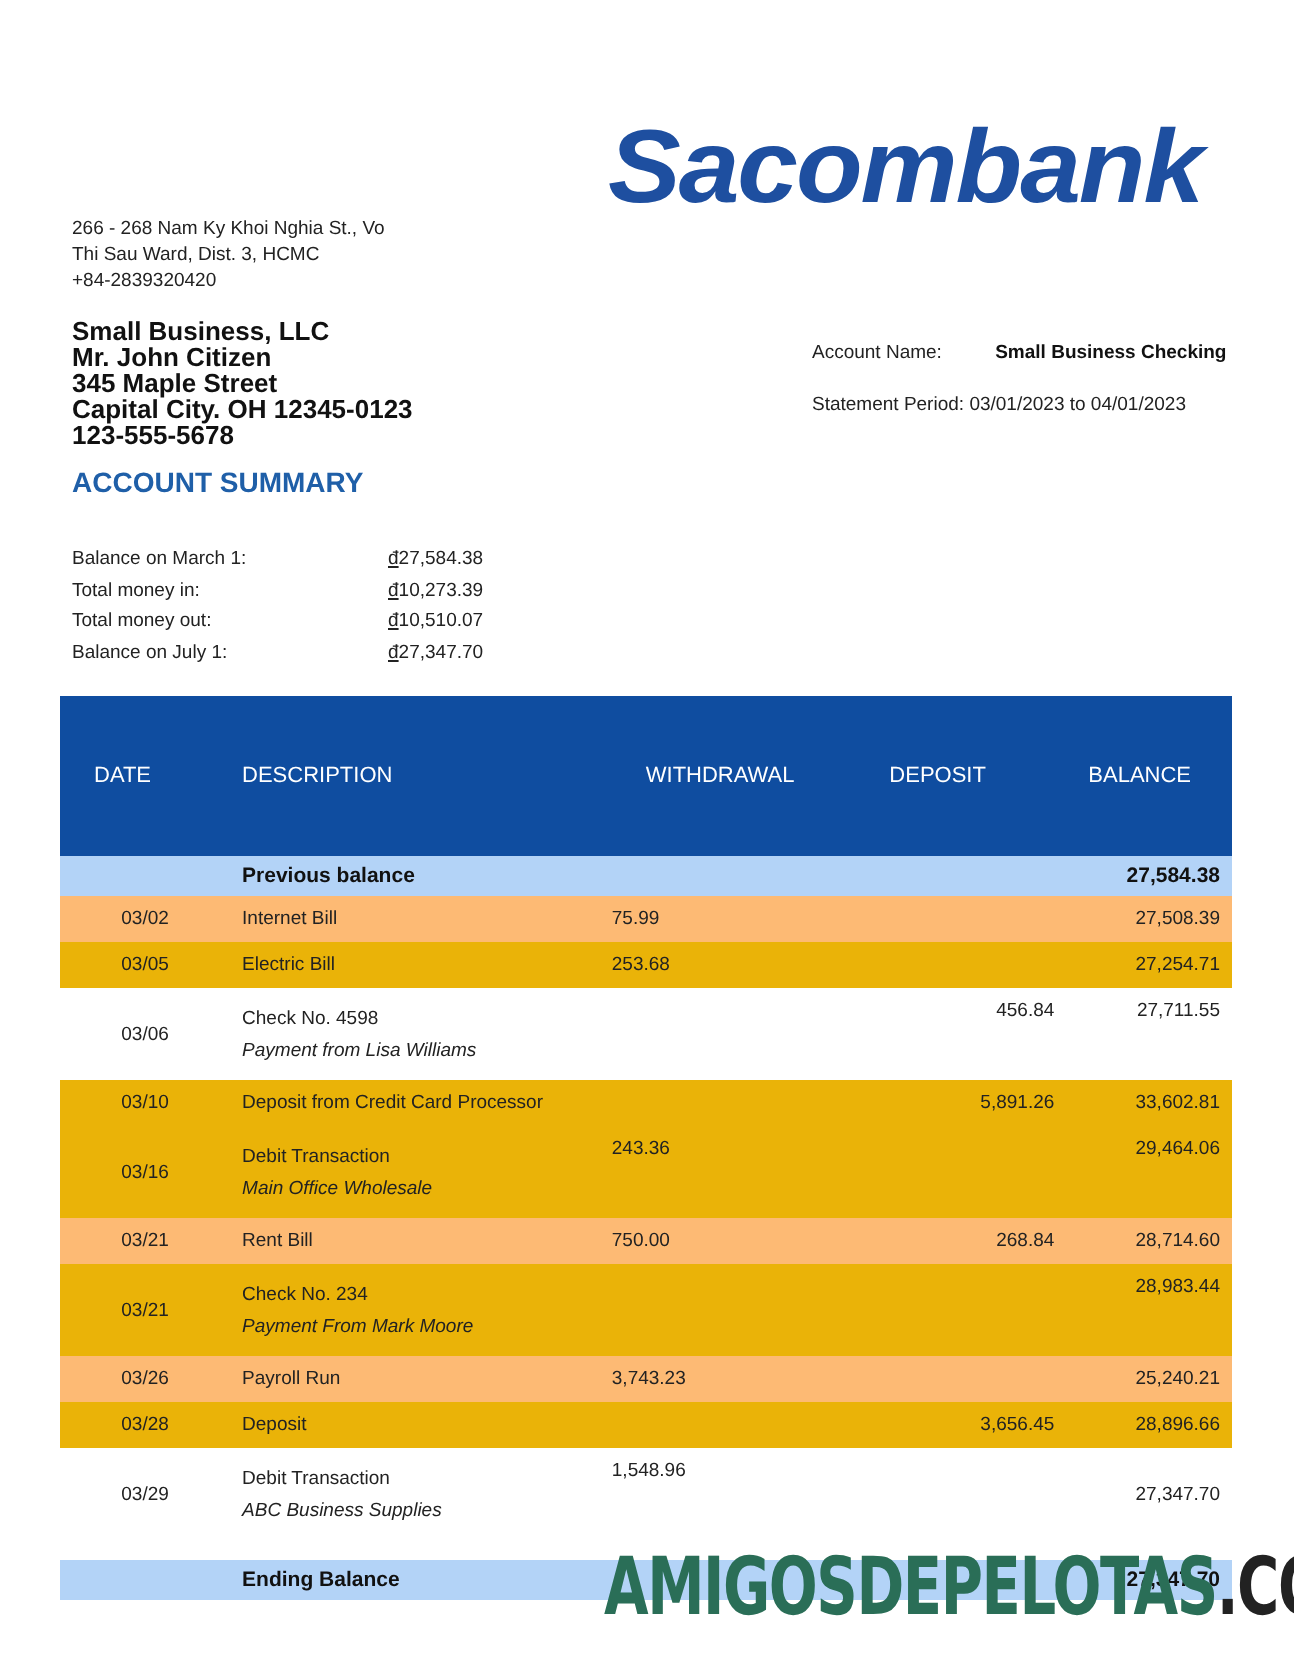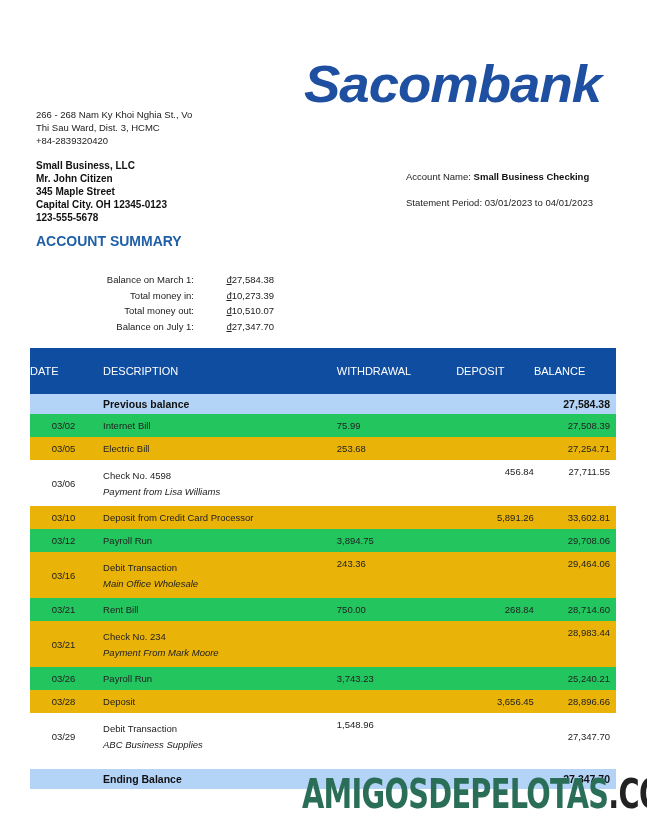--- a/index.html
+++ b/index.html
@@ -15,60 +15,60 @@
     font-size: 52px; letter-spacing: -1px;
     color: #1e4fa0; line-height: 1;
     transform: scaleX(1.05); transform-origin: left top;
   }
   .bank-address {
     position: absolute; left: 36px; top: 108px;
     font-size: 9.5px; line-height: 13px; color: #222;
   }
   .customer {
     position: absolute; left: 36px; top: 159px;
-    font-size: 10px; line-height: 13px; font-weight: bold; color: #111;
+    font-size: 13px; line-height: 13px; font-weight: bold; color: #111;
   }
   .account-info {
     position: absolute; left: 406px; top: 170px;
     font-size: 9.5px; line-height: 13px; color: #222;
   }
-  .account-info b { color: #111; }
+  .account-info b { color: #111; margin-left: 24px; }
   .account-info .period { margin-top: 13px; }
   .summary-title {
     position: absolute; left: 36px; top: 233px;
     font-size: 14px; font-weight: bold; color: #1f5fa8;
   }
   .summary {
     position: absolute; left: 36px; top: 272px;
     font-size: 9.5px; line-height: 15.5px; color: #222;
   }
-  .summary .row { display: flex; text-align: right; }
+  .summary .row { display: flex; }
   .summary .lbl { width: 158px; }
   .summary .val { width: 80px; }
   .cur { text-decoration: underline; }
 
   table.tx {
     position: absolute; left: 30px; top: 348px; width: 586px;
     border-collapse: collapse; font-size: 9.5px; color: #222;
   }
   table.tx th {
     background: #0f4da0; color: #ffffff; font-weight: normal;
-    font-size: 11px; height: 46px; text-align: left; padding: 0;
+    font-size: 11px; height: 46px; text-align: left; padding: 17px;
   }
   table.tx td { padding: 0; vertical-align: middle; }
   .c-date { width: 70px; text-align: center; }
   .c-desc { width: 246px; padding-left: 6px !important; }
   .c-wd { width: 112px; }
   .c-dep { width: 80px; text-align: right; padding-right: 0; }
   .c-bal { width: 78px; text-align: right; padding-right: 6px !important; }
   th.c-date { text-align: center; }
   th.c-dep { text-align: center; padding-left: 10px !important; }
   th.c-bal { text-align: right; padding-right: 6px !important; }
   tr.band td { background: #b3d3f7; font-weight: bold; font-size: 10.5px; height: 20px; color: #111; margin-left: 45px; }
-  tr.r1 td { height: 23px; background: #22c55e; }
+  tr.r1 td { height: 23px; background: #fdba74; }
   tr.r2 td { height: 40px; background: #ffffff; }
   tr.alt td { background: #eab308; }
   .sub { font-style: italic; display: block; margin-top: 5px; }
   .top-align { vertical-align: top !important; padding-top: 6px !important; }
   tr.spacer td { height: 10px; background: #ffffff; }
 
   .watermark {
     position: absolute; left: 302px; top: 774px;
     font-family: "DejaVu Sans", sans-serif; font-weight: bold;
     font-size: 40px; letter-spacing: -1px; line-height: 1;
@@ -171,27 +171,20 @@
       <td class="c-dep top-align">456.84</td>
       <td class="c-bal top-align">27,711.55</td>
     </tr>
     <tr class="r1 alt">
       <td class="c-date">03/10</td>
       <td class="c-desc">Deposit from Credit Card Processor</td>
       <td class="c-wd"></td>
       <td class="c-dep">5,891.26</td>
       <td class="c-bal">33,602.81</td>
     </tr>
-    <tr class="r1">
-      <td class="c-date">03/12</td>
-      <td class="c-desc">Payroll Run</td>
-      <td class="c-wd">3,894.75</td>
-      <td class="c-dep"></td>
-      <td class="c-bal">29,708.06</td>
-    </tr>
     <tr class="r2 alt">
       <td class="c-date">03/16</td>
       <td class="c-desc">
         <span>Debit Transaction</span>
         <span class="sub">Main Office Wholesale</span>
       </td>
       <td class="c-wd top-align">243.36</td>
       <td class="c-dep top-align"></td>
       <td class="c-bal top-align">29,464.06</td>
     </tr>

